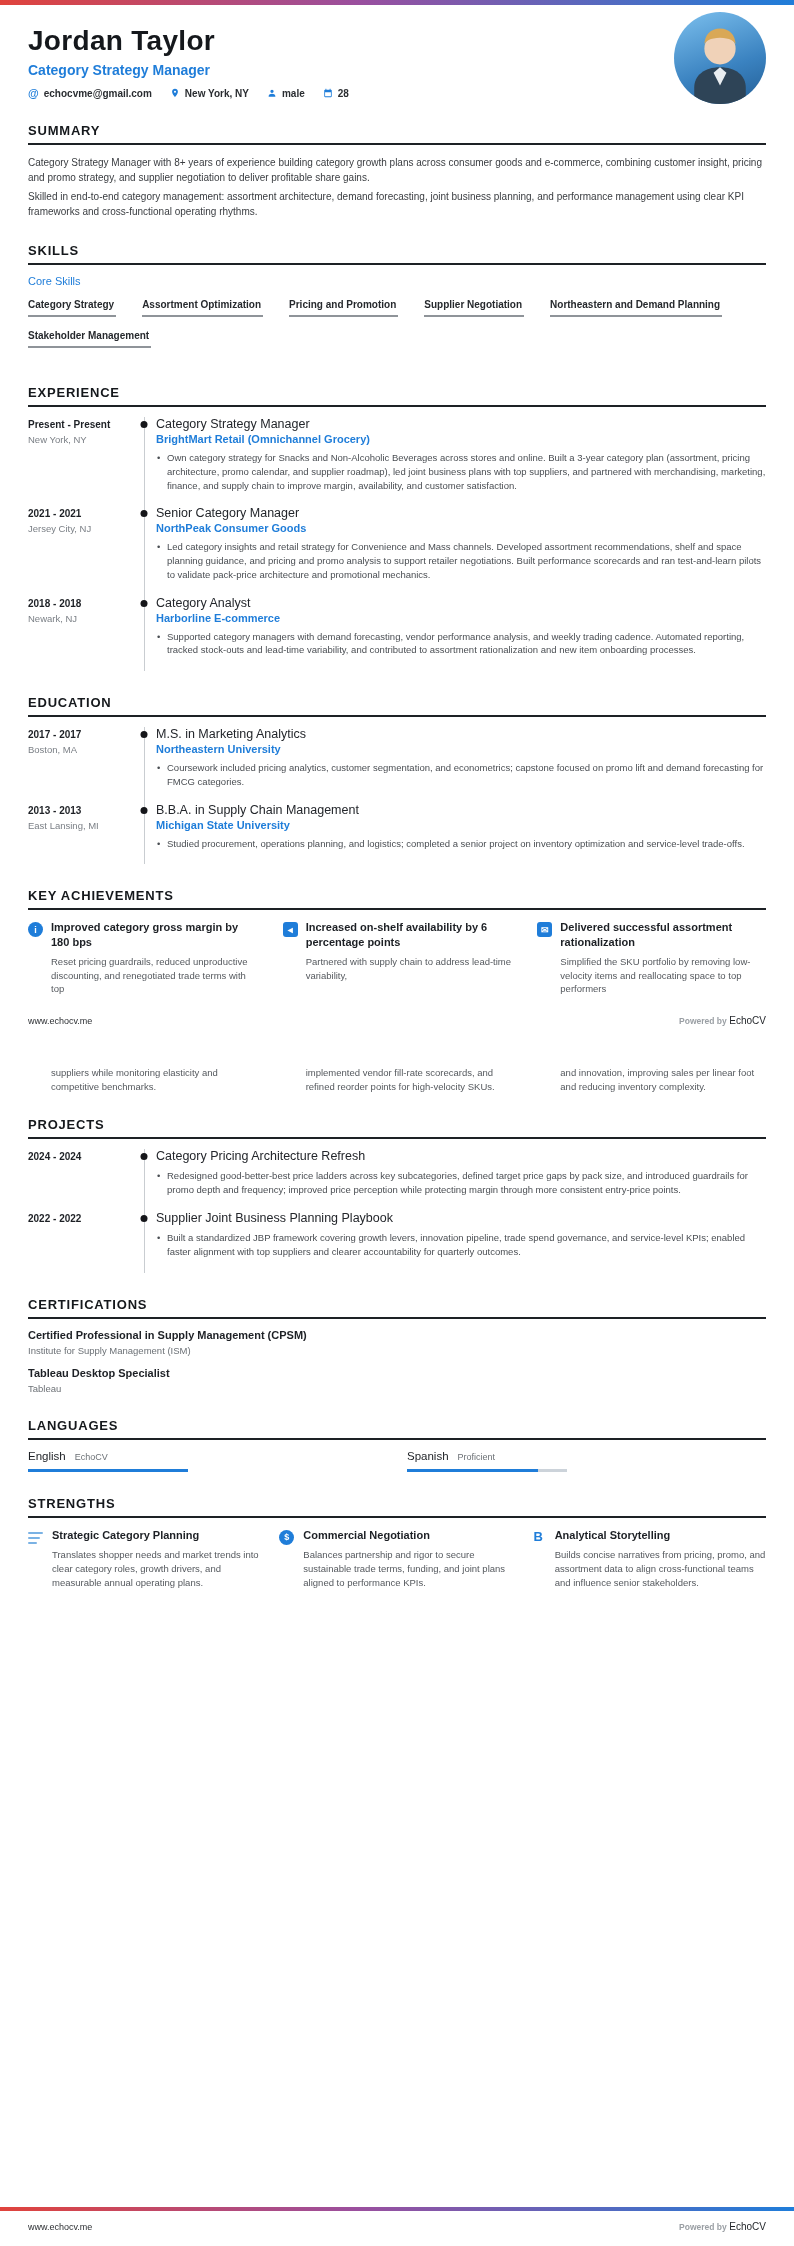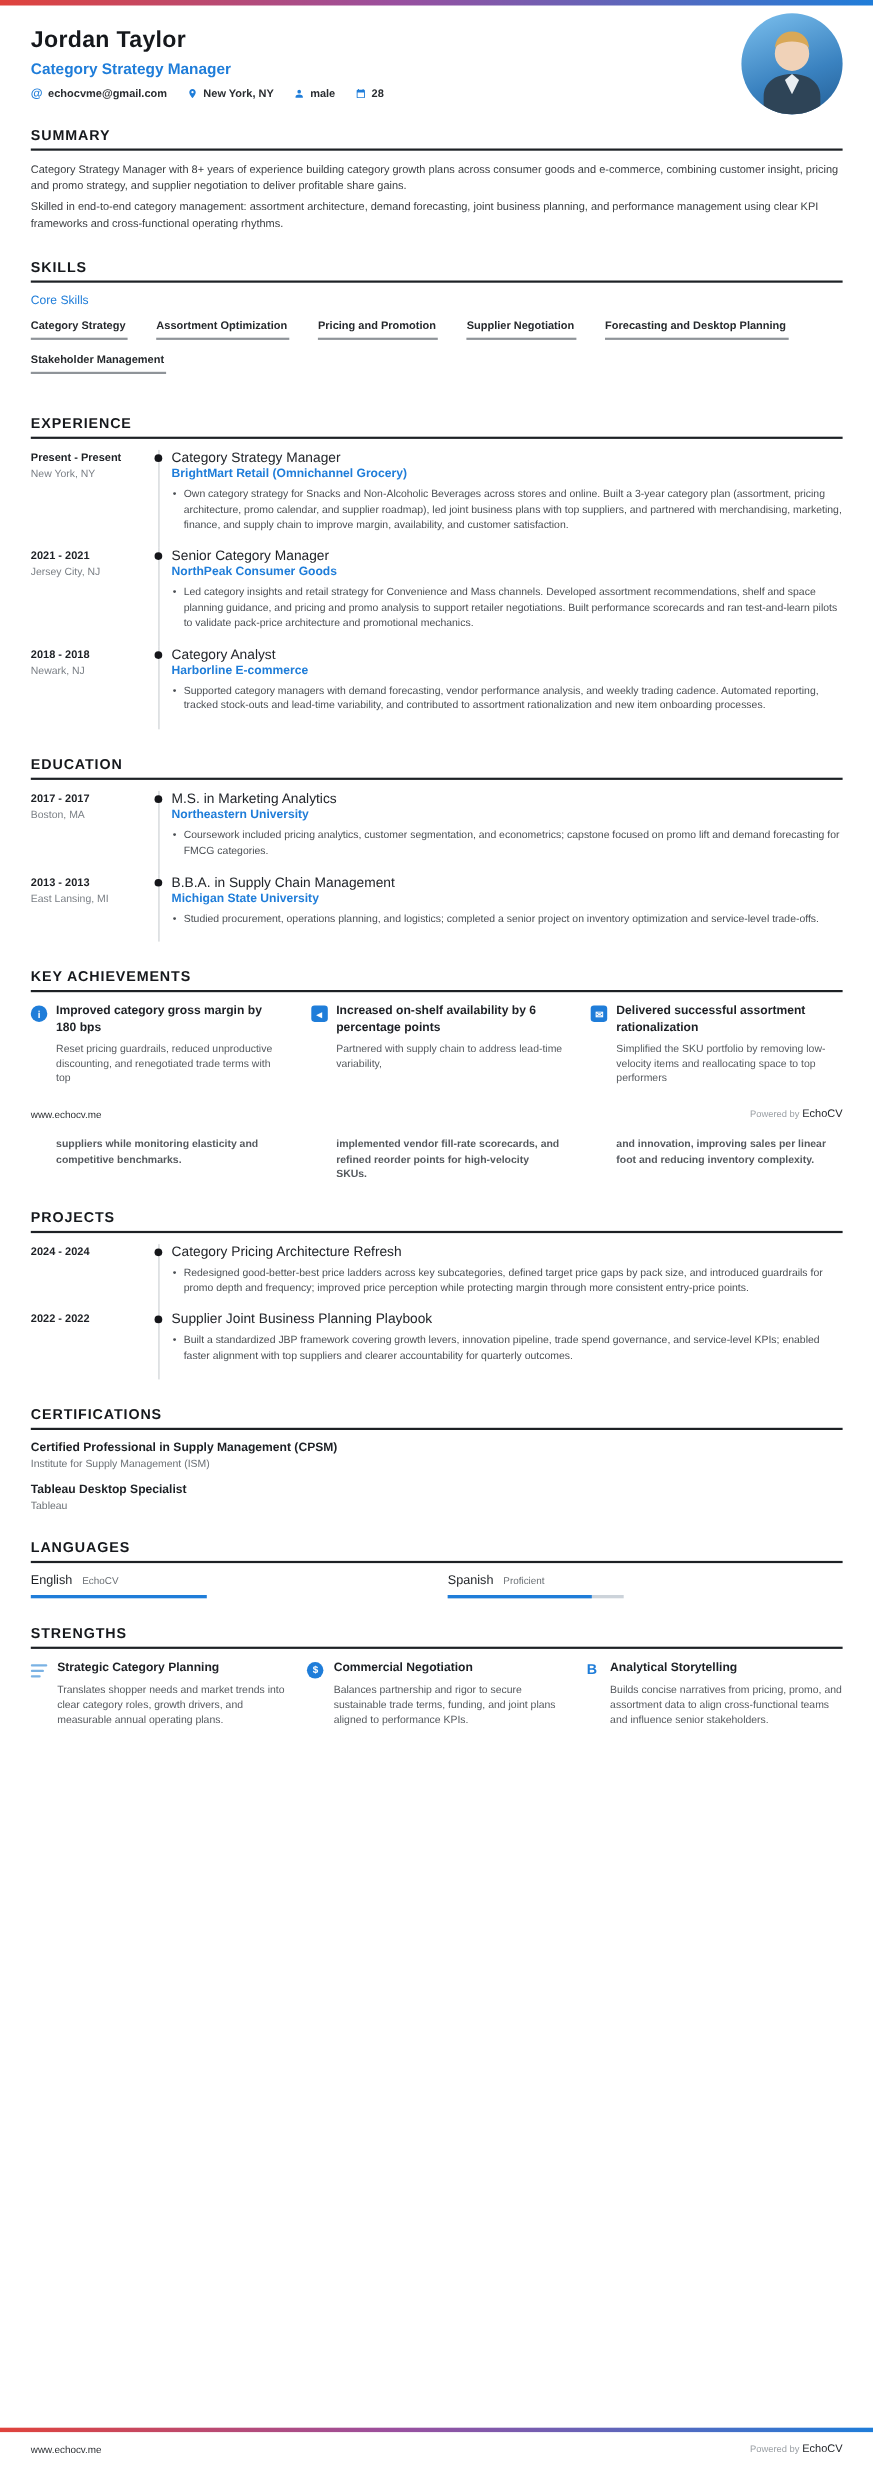--- a/index.html
+++ b/index.html
@@ -3,21 +3,21 @@
 <meta charset="utf-8">
 <style>
   * { margin:0; padding:0; box-sizing:border-box; }
   html,body { background:#ffffff; }
   body { font-family:"Liberation Sans", sans-serif; color:#26292d; }
   .page { position:relative; width:794px; height:2246px; background:#fff; overflow:hidden; margin:0 auto; }
 
   .topbar { height:5px; background:linear-gradient(90deg,#e0433c 0%,#9a4f9e 45%,#1f7dd9 100%); }
 
   header { padding:20px 28px 0; position:relative; }
-  .name { font-size:21px; font-weight:700; color:#15181c; letter-spacing:.3px; }
+  .name { font-size:28px; font-weight:700; color:#15181c; letter-spacing:.3px; }
   .job-title { font-size:14px; font-weight:700; color:#1f7dd9; margin-top:5px; }
   .contact-row { display:flex; gap:18px; margin-top:9px; align-items:center; font-size:10px; font-weight:700; color:#2a2d31; }
   .c-item { display:flex; gap:5px; align-items:center; }
   .c-icon { color:#1f7dd9; display:inline-flex; align-items:center; }
   .c-icon svg { display:block; }
   .at-glyph { font-size:11px; font-weight:700; color:#1f7dd9; }
 
   .avatar { position:absolute; top:12px; right:28px; width:92px; height:92px; border-radius:50%;
             background:linear-gradient(160deg,#7cc0ee 0%,#3a82c0 60%,#235e95 100%); overflow:hidden; }
   .avatar svg { display:block; width:100%; height:100%; }
@@ -48,26 +48,26 @@
   .t-bullet { font-size:9.5px; color:#4a4e53; line-height:1.45; margin-top:6px; padding-left:11px; position:relative; }
   .t-bullet::before { content:'•'; position:absolute; left:1px; top:0; color:#4a4e53; }
 
   .ach-grid { display:grid; grid-template-columns:1fr 1fr 1fr; column-gap:26px; margin-top:4px; }
   .ach-cell { display:flex; gap:8px; }
   .ach-icon { flex:none; width:15px; height:15px; background:#1f7dd9; color:#fff; font-size:9px; font-weight:700;
               display:flex; align-items:center; justify-content:center; border-radius:50%; margin-top:2px; }
   .ach-icon.square { border-radius:3px; }
   .ach-title { font-size:11px; font-weight:700; color:#1d2025; line-height:1.3; }
   .ach-body { font-size:9.5px; color:#55595e; line-height:1.42; margin-top:6px; }
-  .ach-grid.cont { margin-top:16px;font-weight:bold; }
+  .ach-grid.cont { margin-top:40px; }
   .ach-cont { font-size:9.5px; color:#55595e; line-height:1.42; padding-left:23px; }
 
   .pfoot { display:flex; justify-content:space-between; align-items:flex-end; font-size:9px; color:#2c2f33; }
   .pfoot.inflow { margin-top:20px; }
-  .f-powered .pw { color:#9a9fa4; font-size:8.5px; }
+  .f-powered .pw { color:#9a9fa4; font-size:8.5px;font-weight:bold; }
   .f-powered .brand { font-weight:400; color:#1d2025; font-size:10px; }
   .f-site { color:#2c2f33; }
 
   .cert-name { font-size:11px; font-weight:700; color:#1d2025; margin-top:2px; }
   .cert-issuer { font-size:9.5px; color:#6c7176; margin:4px 0 11px; }
 
   .lang-grid { display:grid; grid-template-columns:1fr 1fr; column-gap:20px; margin-top:6px; }
   .lang-head { display:flex; align-items:baseline; gap:9px; }
   .lang-name { font-size:11.5px; color:#1d2025; }
   .lang-level { font-size:9px; color:#6c7176; }
@@ -149,21 +149,21 @@
     </div>
 
     <div>
       <div class="sec-h">SKILLS</div>
       <div class="skills-group">Core Skills</div>
       <div class="chips">
         <span class="chip">Category Strategy</span>
         <span class="chip">Assortment Optimization</span>
         <span class="chip">Pricing and Promotion</span>
         <span class="chip">Supplier Negotiation</span>
-        <span class="chip">Forecasting and Desktop Planning</span>
+        <span class="chip">Northeastern and Demand Planning</span>
         <span class="chip">Stakeholder Management</span>
       </div>
     </div>
 
     <div>
       <div class="sec-h">EXPERIENCE</div>
 
       <div class="t-entry">
         <div class="t-left">
           <div class="t-date">Present - Present</div>

